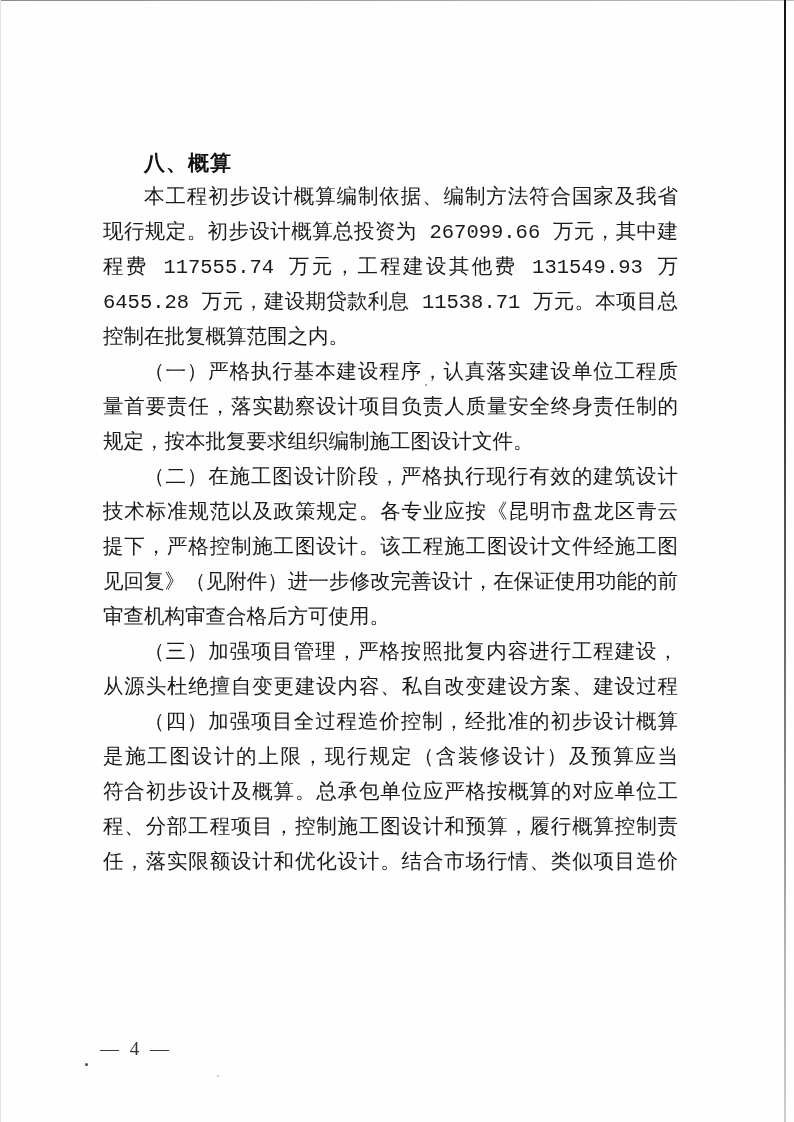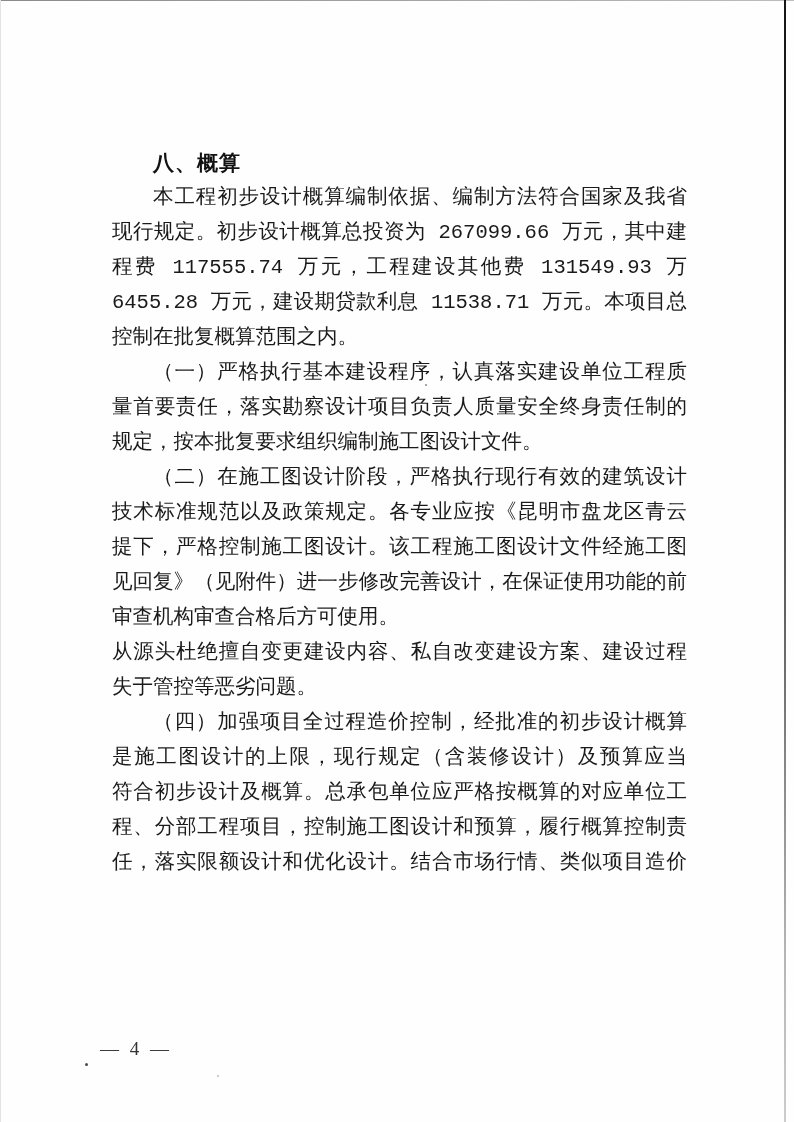--- a/index.html
+++ b/index.html
@@ -43,21 +43,21 @@
     width: 2px; height: 2px;
     border-radius: 50%;
   }
   .speck.s1 { left: 425px; top: 384px; }
   .speck.s2 { left: 217px; top: 1075px; background:#bdbdbd; }
   .speck.s3 { left: 85px;  top: 1063px; width:3px; height:3px; background:#4a4a4a; }
 
   
   .textblock {
     position: absolute;
-    left: 112px;
+    left: 103px;
     top: 145px;
     width: 575px;
   }
   .line {
     width: 575px;
     height: 35px;
     line-height: 35px;
     font-family: Liberation Mono, monospace;
     font-size: 20.5px;
     color: #1a1a1a;
@@ -104,22 +104,22 @@
     <div class="line just">6455.28 万元，建设期贷款利息 11538.71 万元。本项目总投资应</div>
     <div class="line">控制在批复概算范围之内。</div>
     <div class="line indent just">（一）严格执行基本建设程序，认真落实建设单位工程质</div>
     <div class="line just">量首要责任，落实勘察设计项目负责人质量安全终身责任制的</div>
     <div class="line">规定，按本批复要求组织编制施工图设计文件。</div>
     <div class="line indent just">（二）在施工图设计阶段，严格执行现行有效的建筑设计</div>
     <div class="line just">技术标准规范以及政策规定。各专业应按《昆明市盘龙区青云</div>
     <div class="line just">提下，严格控制施工图设计。该工程施工图设计文件经施工图</div>
     <div class="line just">见回复》（见附件）进一步修改完善设计，在保证使用功能的前</div>
     <div class="line">审查机构审查合格后方可使用。</div>
+    <div class="line indent just">（三）加强项目管理，严格按照批复内容进行工程建设，</div>
     <div class="line just">从源头杜绝擅自变更建设内容、私自改变建设方案、建设过程</div>
-    <div class="line">失于管控等恶劣问题。</div>
     <div class="line indent just">（四）加强项目全过程造价控制，经批准的初步设计概算</div>
     <div class="line just">是施工图设计的上限，现行规定（含装修设计）及预算应当</div>
     <div class="line just">符合初步设计及概算。总承包单位应严格按概算的对应单位工</div>
     <div class="line just">程、分部工程项目，控制施工图设计和预算，履行概算控制责</div>
     <div class="line just">任，落实限额设计和优化设计。结合市场行情、类似项目造价</div>
   </div>
 
   <div class="page-number">— 4 —</div>
 
   <div class="speck s1"></div>

